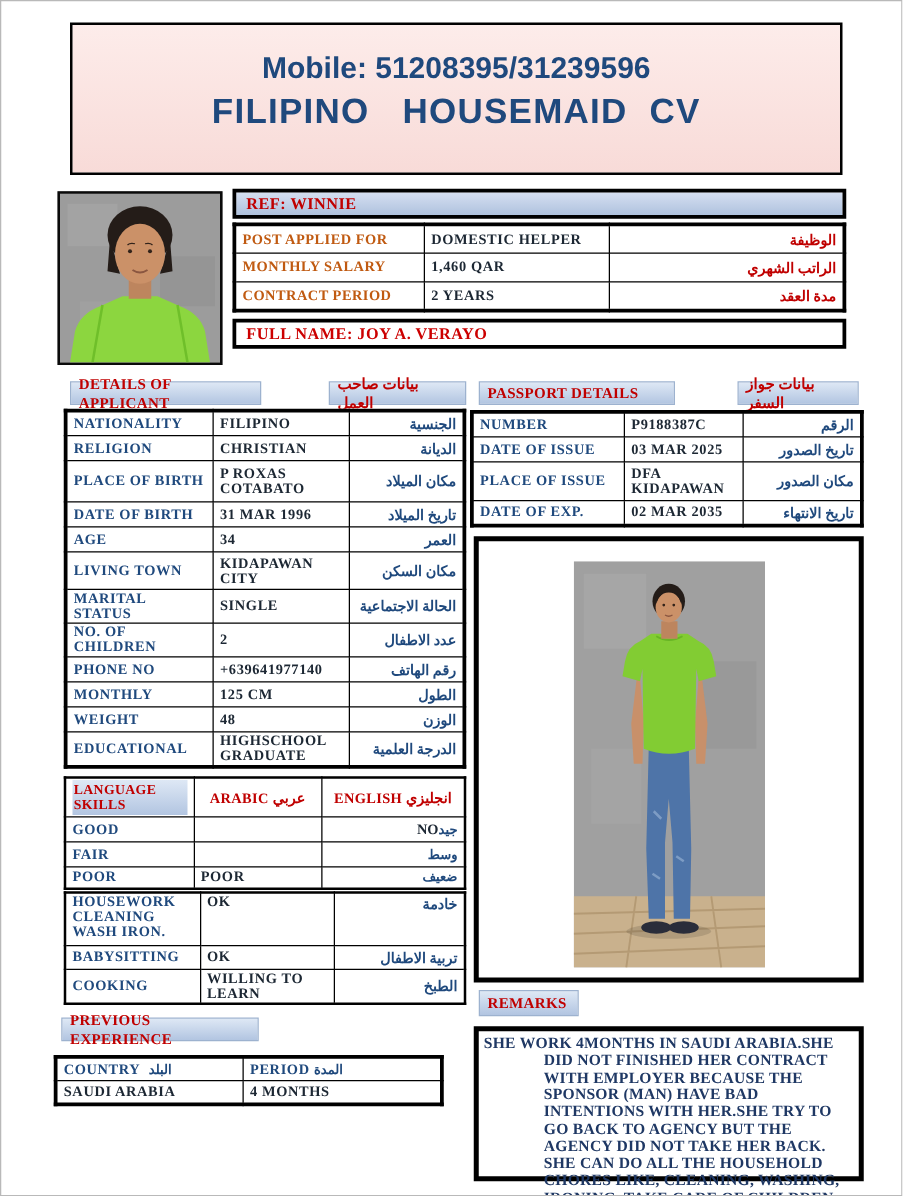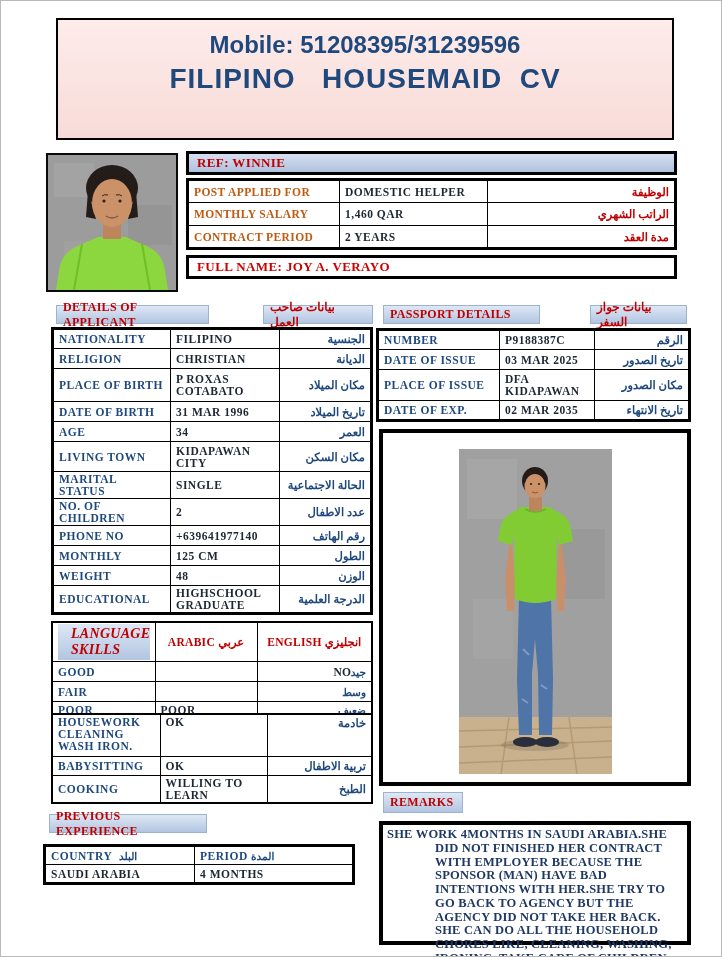--- a/index.html
+++ b/index.html
@@ -11,21 +11,21 @@
   .abs { position:absolute; box-sizing:border-box; }
 
   
   .banner {
     left:55px; top:17px; width:618px; height:122px;
     background:linear-gradient(180deg,#fdecea 0%, #f8dbd8 100%);
     border:2px solid #000; text-align:center;
     font-family:"Liberation Sans", sans-serif; font-weight:bold;
   }
   .banner .t1 { margin-top:10px; font-size:25px; color:#e50b1e; letter-spacing:.5px; }
-  .banner .t2 { margin-top:11px;  font-size:24px; color:#1F497D;text-align:center; }
+  .banner .t2 { margin-top:21px;  font-size:24px; color:#1F497D;text-align:center; }
   .banner .t3 { margin-top:4px;  font-size:28px; color:#1F497D; white-space:pre; letter-spacing:1px; }
 
   
   .headshot { left:45px; top:152px; width:132px; height:139px; border:2px solid #0a0a0a; background:#9c9c9c; }
   .photo-box { left:378px; top:428px; width:312px; height:357px; border:4px solid #000; background:#fff; display:flex; justify-content:center; }
   .photo-box svg { margin-top:16px; }
 
   
   .ref-bar {
     left:185px; top:150px; width:491px; height:24px;
@@ -50,21 +50,21 @@
   table.tbl { border-collapse:collapse; table-layout:fixed; background:#fff; border:3px solid #000; }
   table.tbl td { border:1.5px solid #000; padding:1px 5px; font-weight:bold; font-size:11.5px; overflow:hidden; }
   td.lbl  { color:#1F497D; letter-spacing:.5px; }
   td.lblO { color:#c05a11; letter-spacing:.4px; }
   td.val  { color:#1c2733; text-align:left; letter-spacing:.5px; }
   td.ara  { color:#1F497D; text-align:right; font-size:10.5px; }
   td.araR { color:#c00000; text-align:right; font-size:10.5px; }
   td .ar-inline { color:#1F497D; }
   td.hdr  { color:#c00000; text-align:center; letter-spacing:.3px; }
   td.pad0 { padding:0; }
-  .cell-fill { background:linear-gradient(180deg,#dee8f5,#b2c5e1); color:#c00000; font-weight:bold; font-size:14px; letter-spacing:.3px; padding:2px 13px; height:100%; box-sizing:border-box;font-style:italic; }
+  .cell-fill { background:linear-gradient(180deg,#dee8f5,#b2c5e1); color:#c00000; font-weight:bold; font-size:11px; letter-spacing:.3px; padding:2px 1px; height:100%; box-sizing:border-box; }
   .mix-en { color:#1c2733;text-align:center; }
   .mix-ar { color:#1F497D; font-size:10.5px; }
 
   
   .remarks-box {
     left:378px; top:820px; width:312px; height:124px;
     border:4px solid #000; background:#fff;
     color:#1F3864; font-weight:bold; font-size:12.5px; line-height:1.1;
     padding:3px 5px 3px 52px; text-indent:-48px; letter-spacing:.2px;
   }

